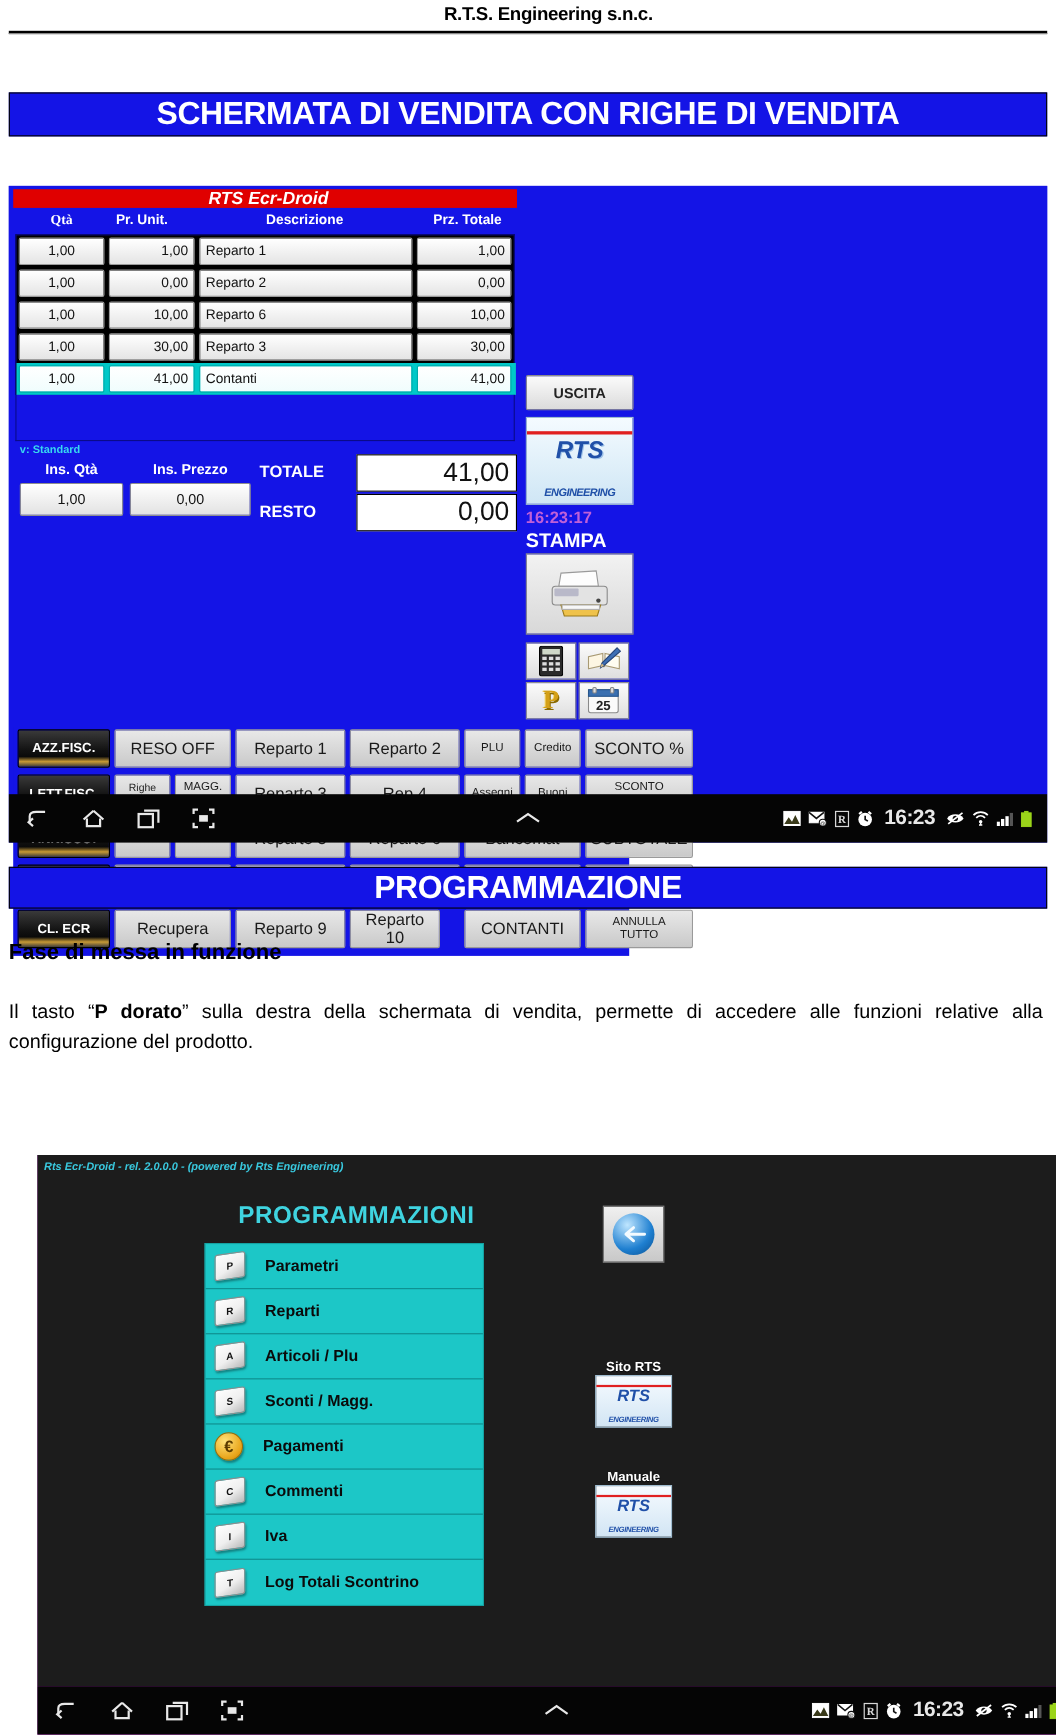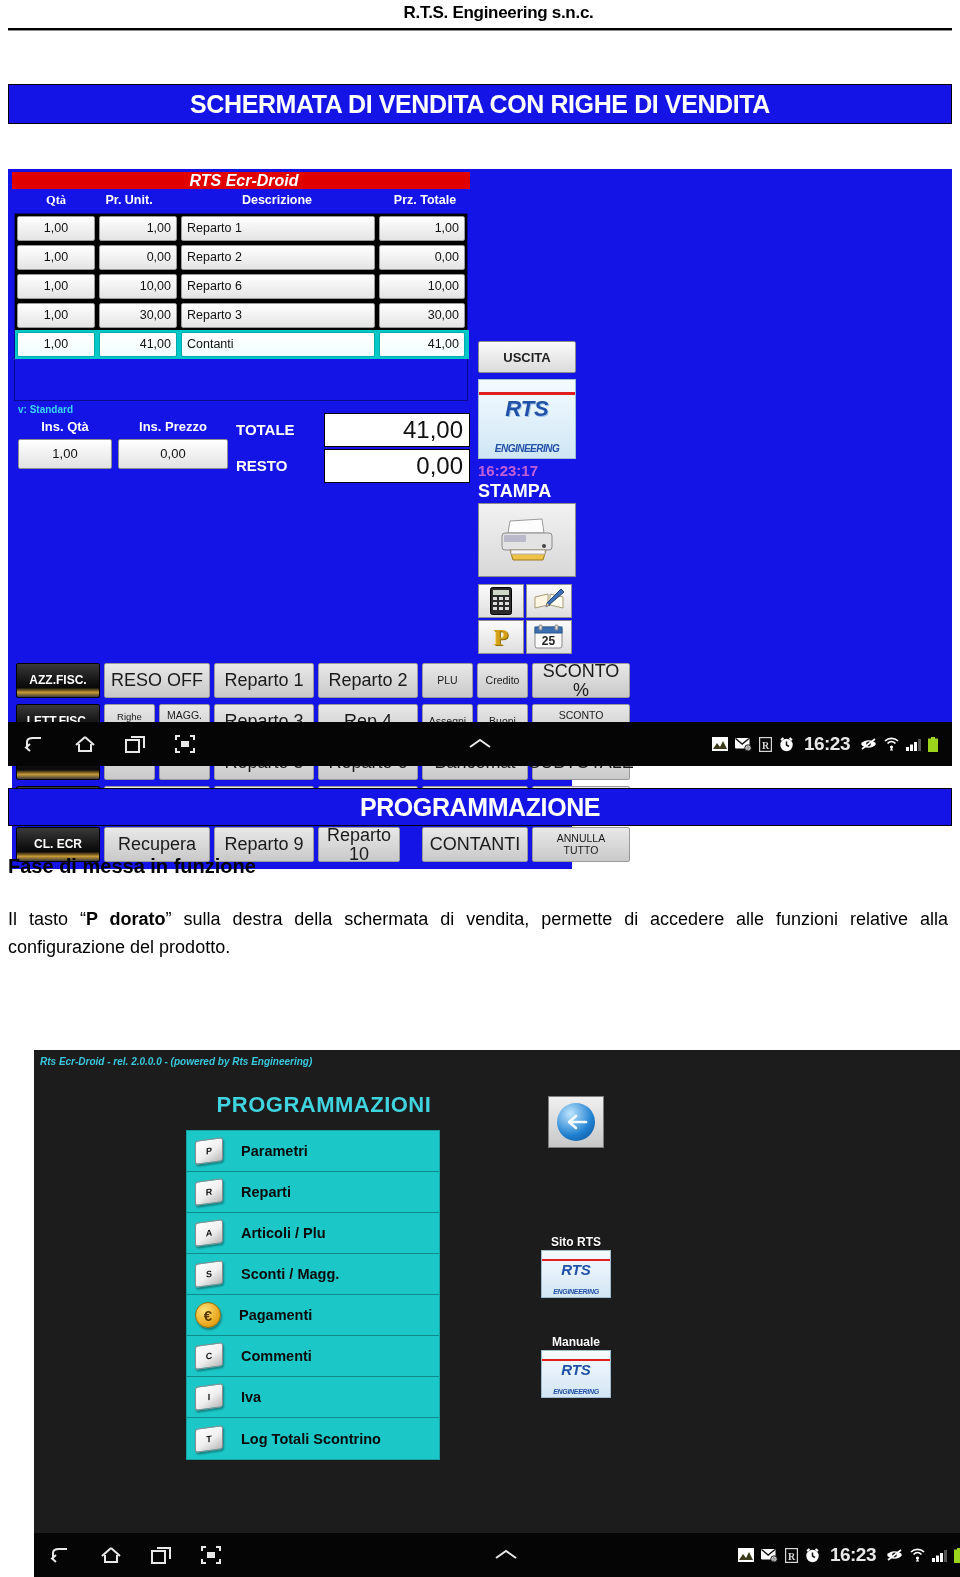--- a/index.html
+++ b/index.html
@@ -25,21 +25,21 @@
     position:absolute; left:8px; top:28px; width:944px; height:3px;
     background:#000; border-bottom:1px solid #888;
   }
 
   
   .banner {
     position:absolute; background:#1414E6; border:1px solid #000;
     display:flex; align-items:center; justify-content:center;
   }
   .banner span {
-    color:#fff; font-size:25px; font-weight:bold; letter-spacing:-0.4px;
+    color:#fff; font-size:29px; font-weight:bold; letter-spacing:-0.4px;
   }
   #banner-vendita { left:8px; top:84px; width:944px; height:40px; }
   #banner-prog    { left:8px; top:788px; width:944px; height:38px; }
 
   
   .shot { position:absolute; left:8px; width:944px; background:#1414E6; }
   #shot-vendita { top:169px; height:597px; }
   #shot-prog    { top:1050px; height:659px; background:#a21caf;margin-left:26px; }
 
   
@@ -155,21 +155,21 @@
     background:linear-gradient(#f2f2f2,#d8d8d8); border:1px solid #8c8c8c;
     display:flex; align-items:center; justify-content:center;
   }
 
   
   .keypad { position:absolute; left:4px; top:492px; width:560px; height:208px; background:#1414E6; }
   .kbtn {
     position:absolute; height:35px;
     background:linear-gradient(#e8e8e8,#c9c9c9);
     border:1px solid #9a9a9a; border-radius:2px;
-    color:#1a1a1a; font-size:18px;
+    color:#1a1a1a; font-size:15px;
     display:flex; align-items:center; justify-content:center;
     text-align:center; line-height:1.05; padding:0 2px;
   }
   .kbtn.dark {
     background:linear-gradient(#3a3a3a 0%,#121212 55%,#0a0a0a 72%,#c79a36 86%,#3a3a3a 100%);
     color:#ffffff; font-size:12px; font-weight:bold; border:1px solid #000;
   }
   .kbtn.small { font-size:10.5px; }
   .kbtn.tiny  { font-size:9.5px; }
 

